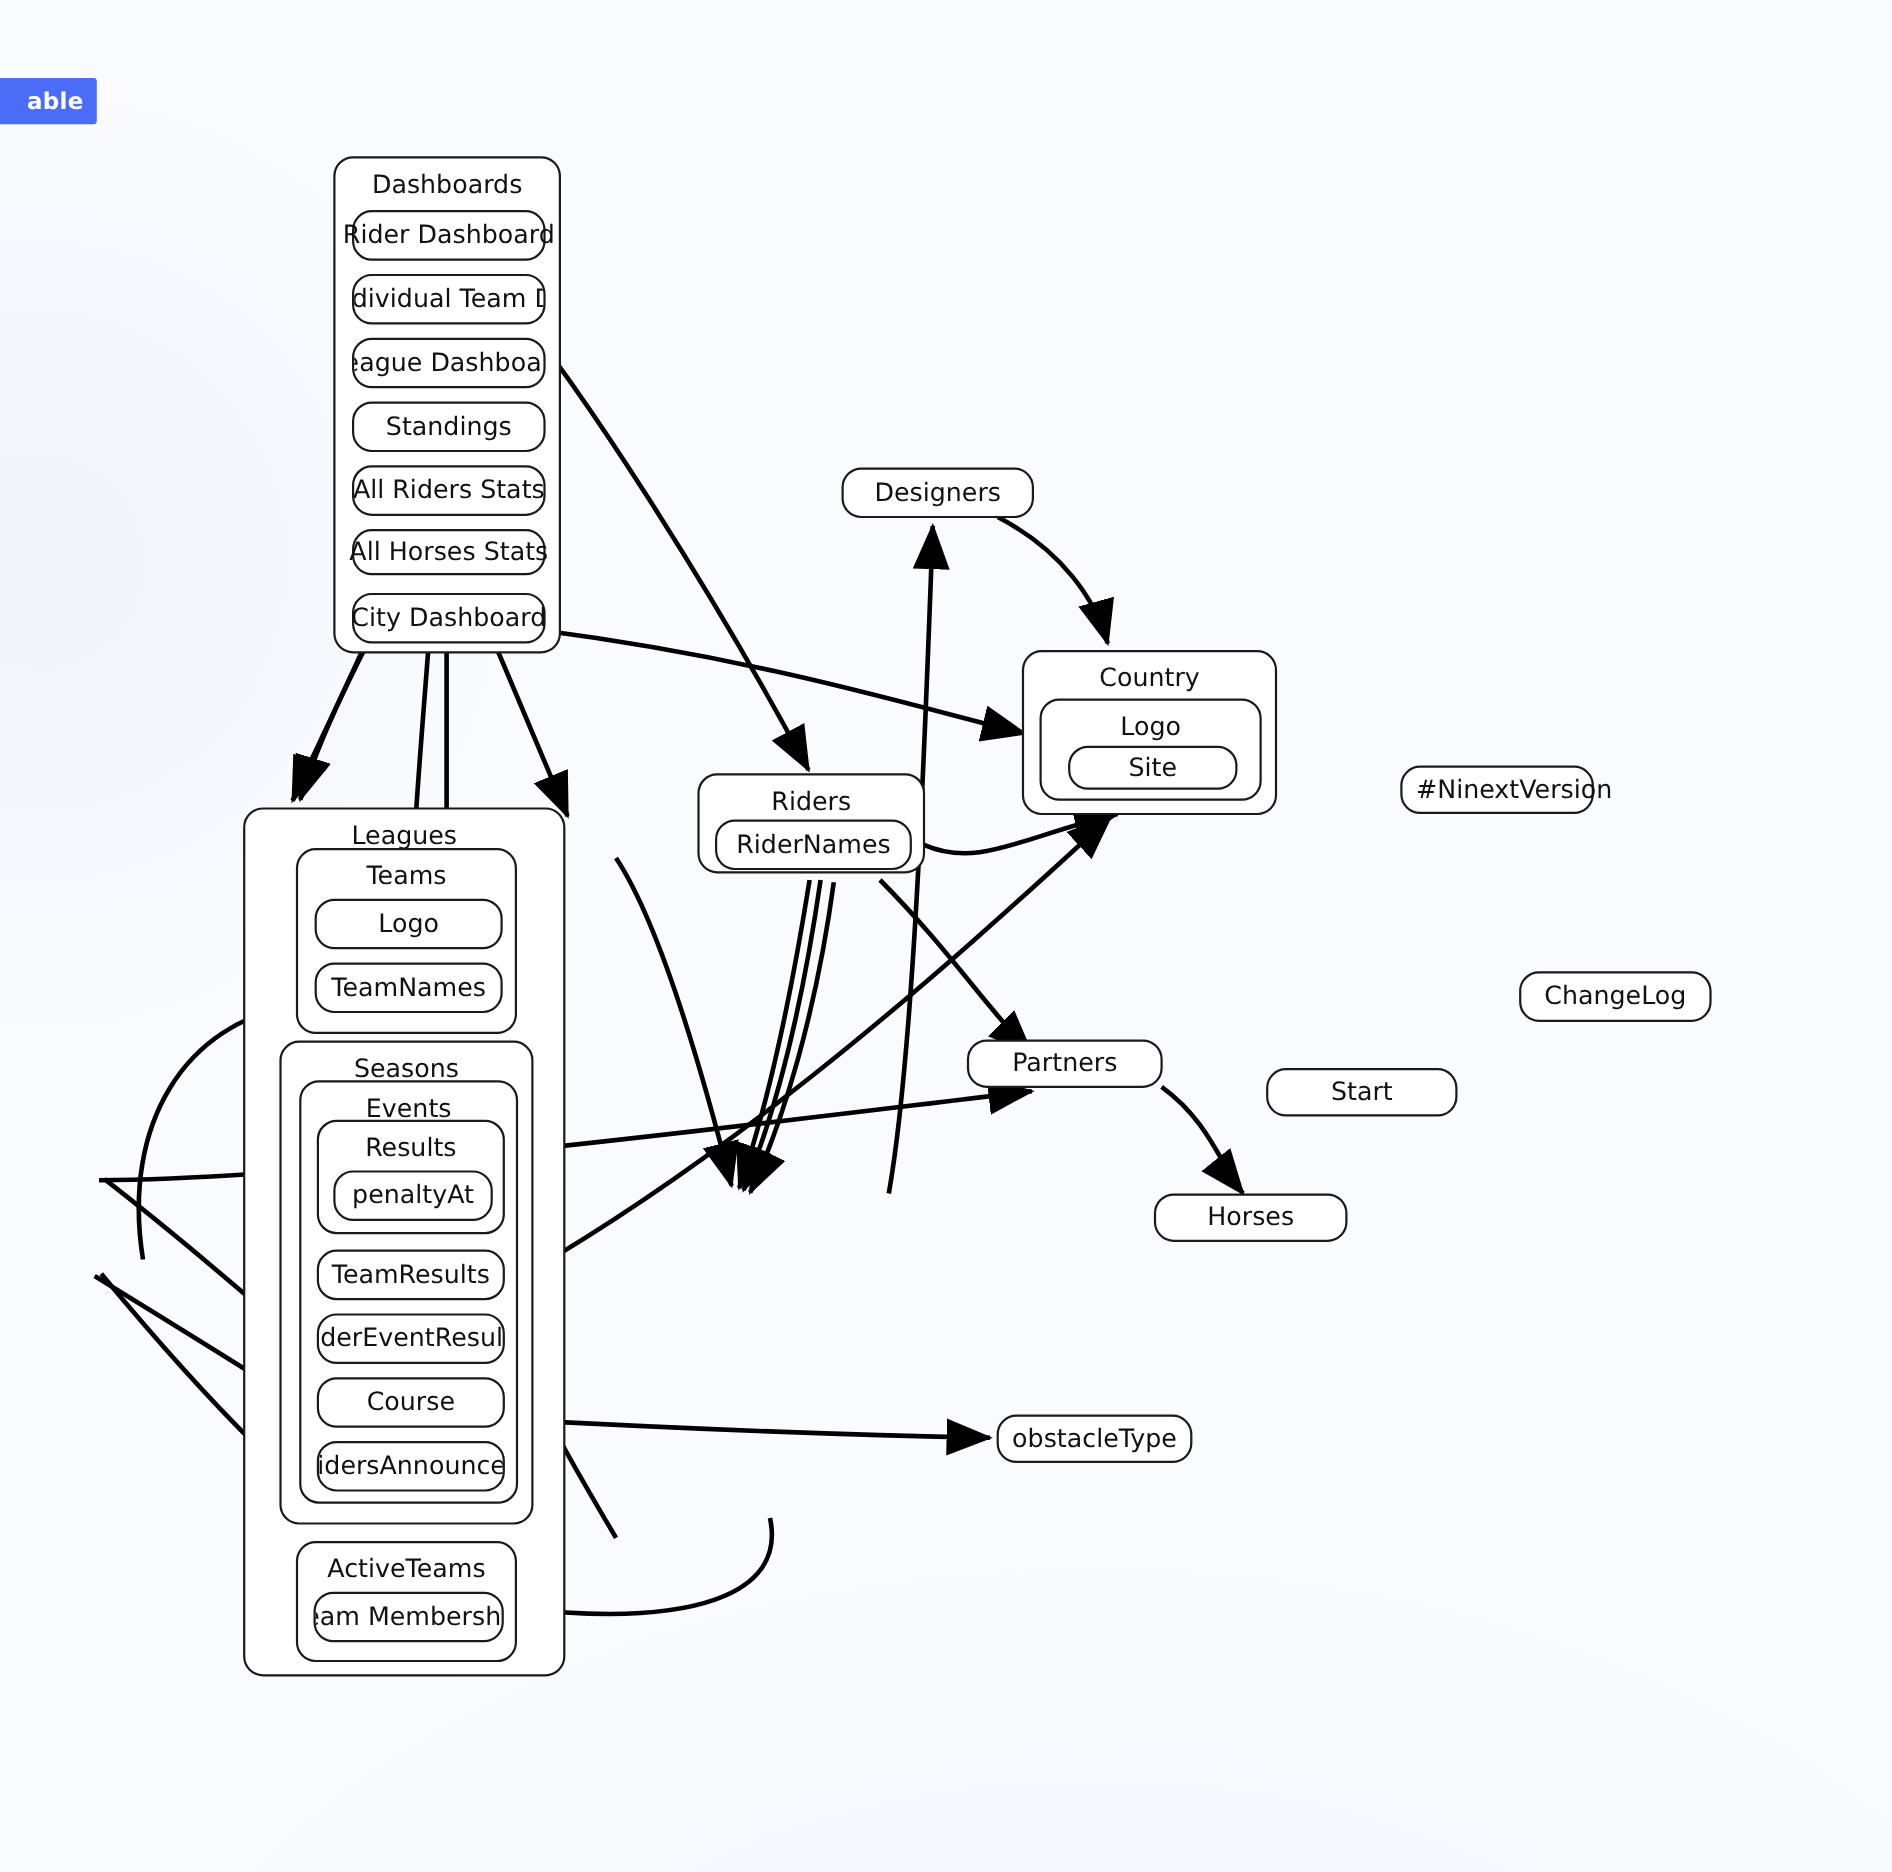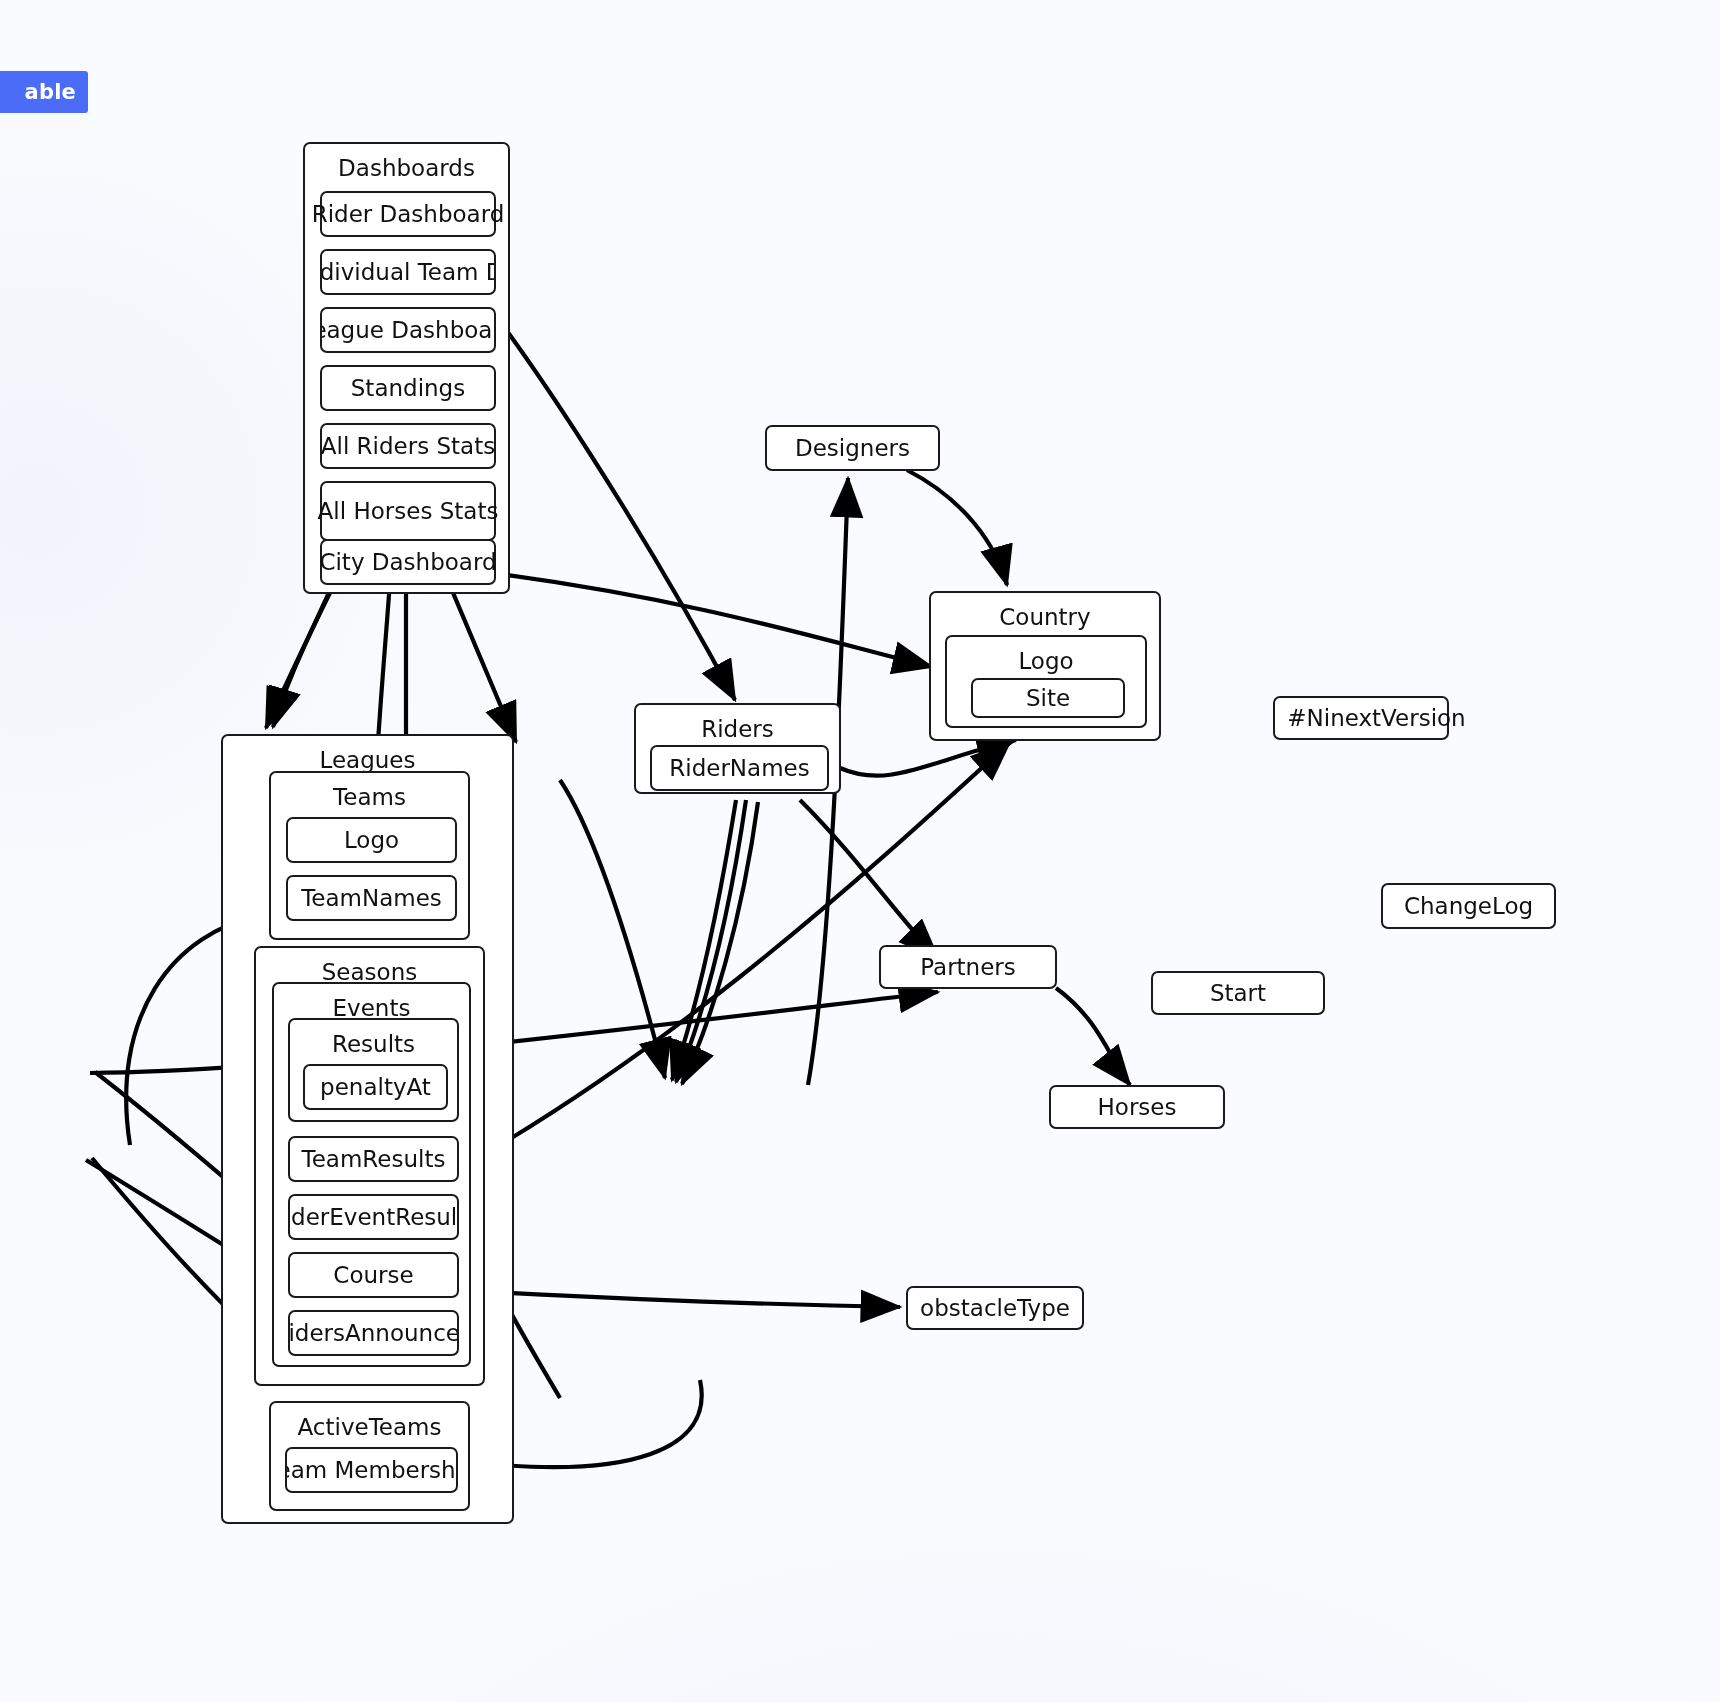--- a/index.html
+++ b/index.html
@@ -34,21 +34,21 @@
     padding-right: 12px;
     box-sizing: border-box;
     letter-spacing: .2px;
   }
   
   .node {
     position: absolute;
     box-sizing: border-box;
     background: #ffffff;
     border: 2.2px solid #1a1a1a;
-    border-radius: 7px;
+    border-radius: 18px;
     color: #111111;
     font-size: 23px;
     line-height: 1;
     white-space: nowrap;
   }
   .leaf {
     display: flex;
     align-items: center;
     justify-content: center;
   }
@@ -154,21 +154,21 @@
     </div>
     <div class="node leaf clipped" style="left:15px; top:163px; width:176px; height:46px;">
       <span>League Dashboard</span>
     </div>
     <div class="node leaf" style="left:15px; top:221px; width:176px; height:46px;">
       <span>Standings</span>
     </div>
     <div class="node leaf" style="left:15px; top:279px; width:176px; height:46px;">
       <span>All Riders Stats</span>
     </div>
-    <div class="node leaf" style="left:15px; top:337px; width:176px; height:60px;">
+    <div class="node leaf" style="left:15px; top:337px; width:176px; height:42px;">
       <span>All Horses Stats</span>
     </div>
     <div class="node leaf" style="left:15px; top:395px; width:176px; height:46px;">
       <span>City Dashboard</span>
     </div>
   </div>
 
   <div class="node group" style="left:221px; top:734px; width:293px; height:790px;">
     <div class="group-title">Leagues</div>
 

